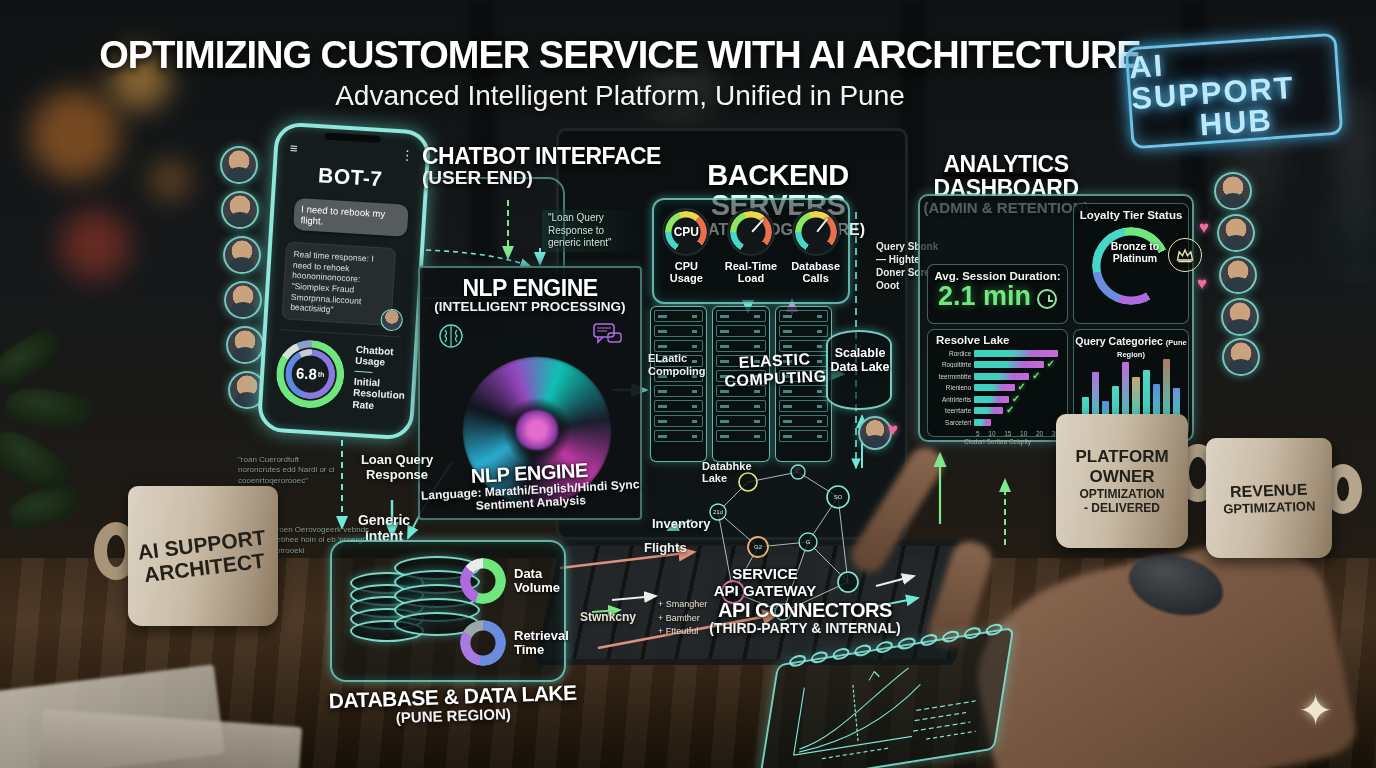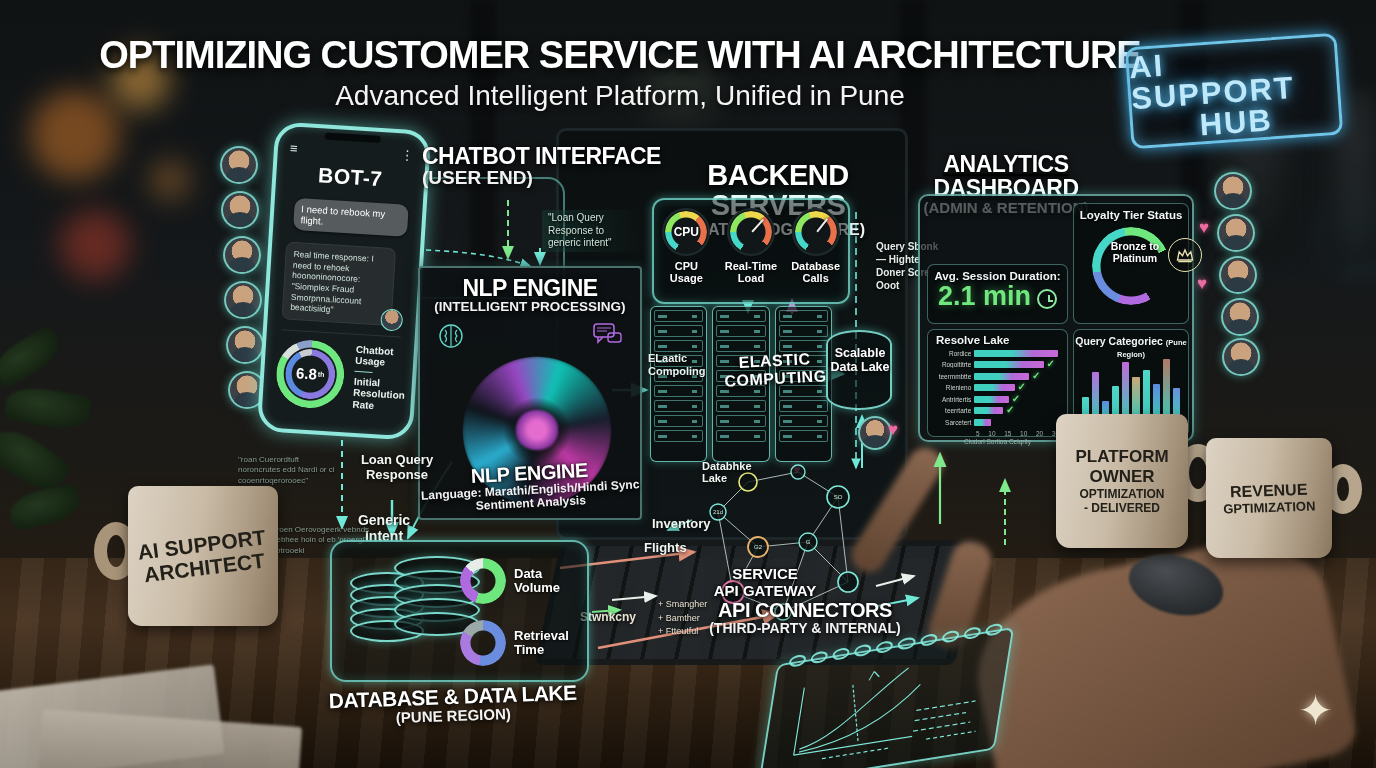--- a/index.html
+++ b/index.html
@@ -182,21 +182,21 @@
   .qc-title small { font-size:7.5px; font-weight:bold; }
 
   
   .gw-label { position:absolute; left:700px; top:532px; width:130px; text-align:center; color:#fff; font-weight:bold;
     font-size:15px; line-height:1.15; text-shadow:0 2px 5px #000, 0 0 3px #000;margin-top:33px; }
   .conn-label { position:absolute; left:700px; top:600px; width:210px; text-align:center; }
   .small-label { position:absolute; color:#f2f6f2; font-weight:bold; text-shadow:0 1px 4px #000; }
   .bullets { position:absolute; left:658px; top:598px; color:#e8e2d2; font-size:9px; line-height:1.5; text-shadow:0 1px 3px #000; }
 
   
-  .db-box { position:absolute; left:330px; top:540px; width:259px; height:142px; border-radius:16px; }
+  .db-box { position:absolute; left:330px; top:540px; width:236px; height:142px; border-radius:16px; }
   .db-stack { position:absolute; }
   .db-disc { width:74px; height:22px; border:2px solid rgba(135,238,224,.9); border-radius:50%;
     background:rgba(10,18,18,.7); margin-top:-10px; box-shadow:0 0 8px rgba(95,228,212,.4); }
   .donut { width:46px; height:46px; border-radius:50%; position:relative; flex:0 0 auto;
     -webkit-mask:radial-gradient(closest-side, transparent calc(100% - 11px), #000 calc(100% - 10px));
     mask:radial-gradient(closest-side, transparent calc(100% - 11px), #000 calc(100% - 10px)); }
   .db-metric { position:absolute; display:flex; align-items:center; gap:8px; }
   .db-metric span { color:#fff; font-weight:bold; font-size:13px; line-height:1.1; text-shadow:0 1px 3px #000; }
   .db-title { position:absolute; left:318px; top:686px; width:270px; text-align:center; transform:rotate(-2deg); }
 

